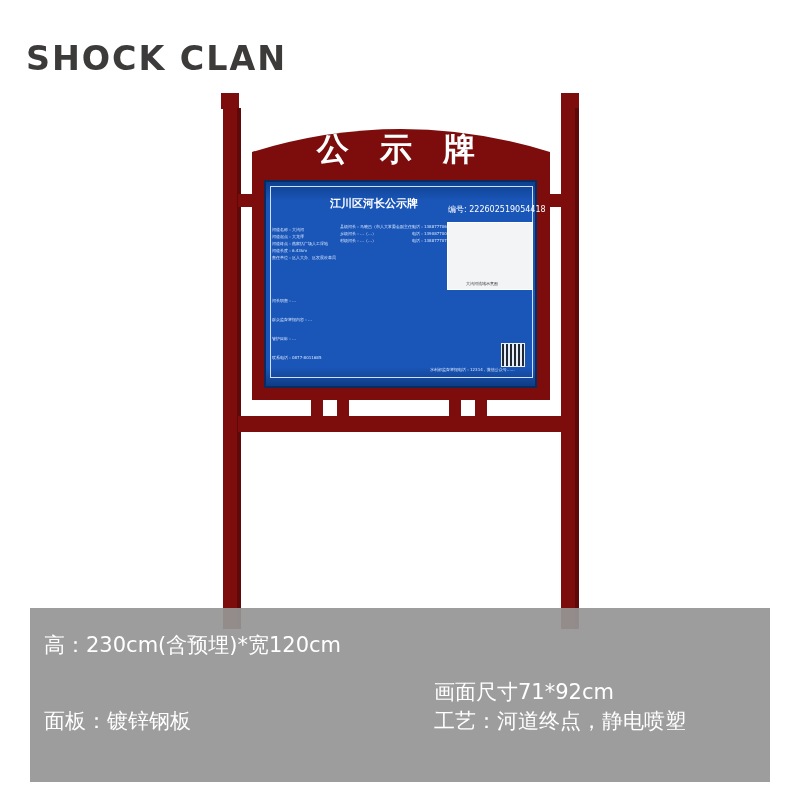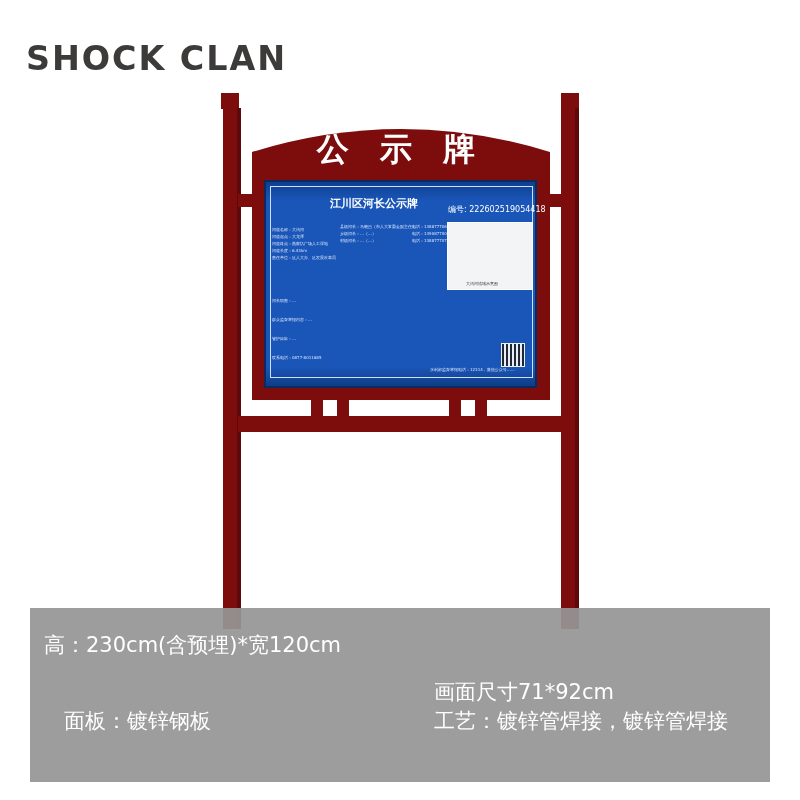--- a/index.html
+++ b/index.html
@@ -92,14 +92,14 @@
   <div class="abs bar" style="left:311px;top:400px;width:12px;height:17px;"></div>
   <div class="abs bar" style="left:337px;top:400px;width:12px;height:17px;"></div>
   <div class="abs bar" style="left:449px;top:400px;width:12px;height:17px;"></div>
   <div class="abs bar" style="left:475px;top:400px;width:12px;height:17px;"></div>
   <div class="abs bar" style="left:238px;top:416px;width:324px;height:16px;"></div>
 </div>
 
 <div class="abs info"></div>
 <div class="abs info-text" style="left:44px;top:631px;">高：230cm(含预埋)*宽120cm</div>
 <div class="abs info-text" style="left:434px;top:658px;margin-top:20px;">画面尺寸71*92cm</div>
-<div class="abs info-text" style="left:44px;top:707px;margin-left:20px;">面板：镀锌钢板</div>
-<div class="abs info-text" style="left:434px;top:707px;">工艺：镀锌管焊接，镀锌管焊接</div>
+<div class="abs info-text" style="left:44px;top:707px;">面板：镀锌钢板</div>
+<div class="abs info-text" style="left:434px;top:707px;">工艺：河道终点，静电喷塑</div>
 
 </body></html>

